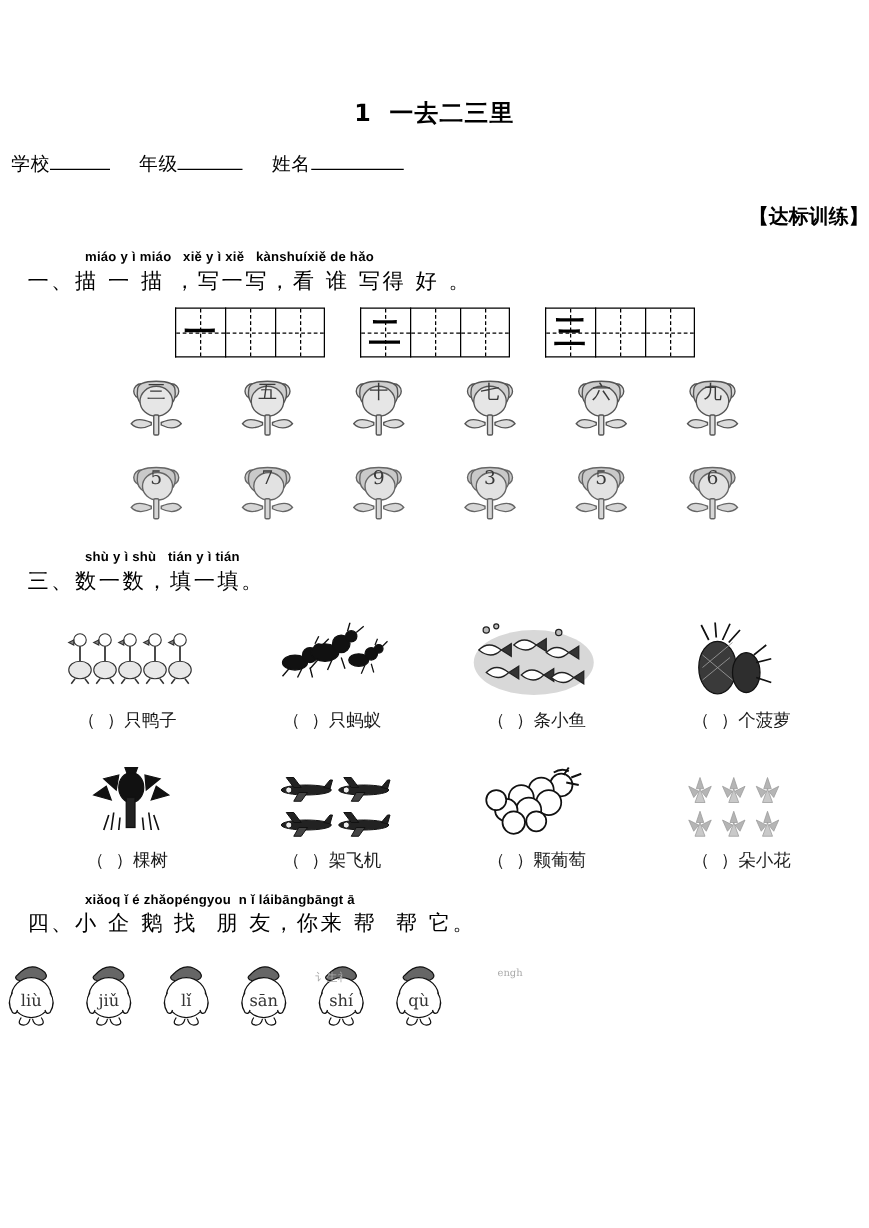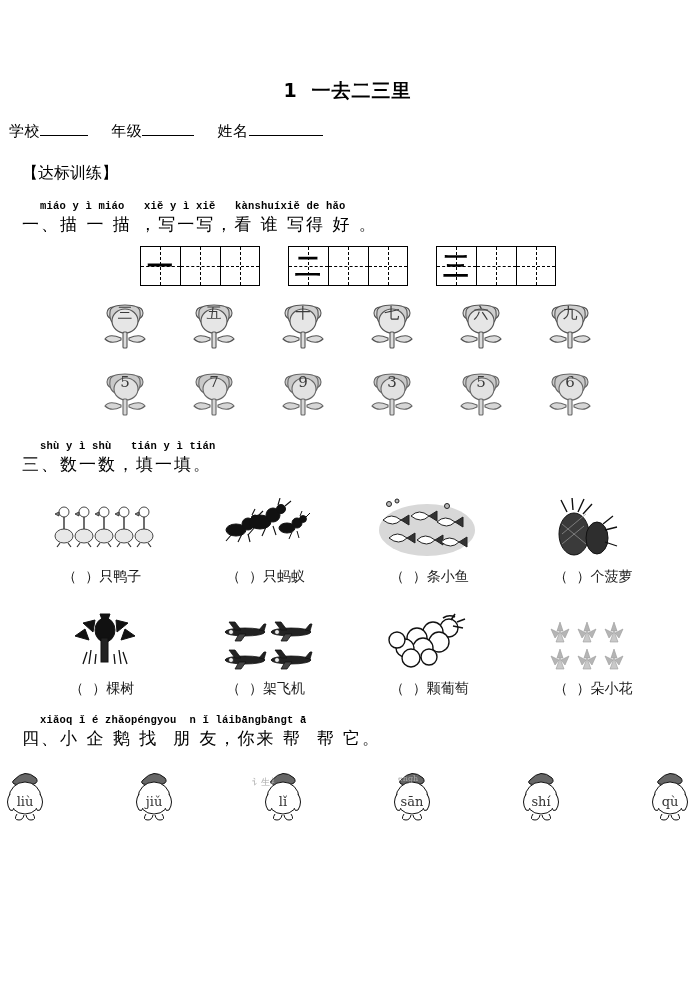--- a/index.html
+++ b/index.html
@@ -46,33 +46,34 @@
     vertical-align: baseline;
   }
   .bl-1 { width: 48px; }
   .bl-2 { width: 52px; }
   .bl-3 { width: 74px; }
 
   
   .sec-heading {
     margin: 22px 0 16px 22px;
     font-size: 16px;
-    font-weight: normal;
+    font-weight: bold;
+    text-align: right;
   }
 
   
   .ex {
     margin-left: 22px;
     margin-top: 14px;
   }
   .pinyin {
-    font-family: Liberation Mono, monospace;
+    font-family: Liberation Sans, sans-serif;
     font-size: 10.5px;
     font-weight: bold;
-    margin-left: 18px;
+    margin-left: 46px;
     letter-spacing: 0.2px;
     white-space: pre;
   }
   .q-line {
     font-size: 17px;
     font-weight: normal;
     margin-top: 1px;
     letter-spacing: 2px;
     white-space: pre;
   }
@@ -177,22 +178,22 @@
     width: 130px;
     text-align: center;
     white-space: pre;
   }
   .plane-grid { display: grid; grid-template-columns: repeat(2, 44px); gap: 2px; }
   .flower6-grid { display: grid; grid-template-columns: repeat(3, 26px); gap: 1px; }
 
   
   .penguin-row {
     display: flex;
-    justify-content: space-between;
-    gap: 24px;
+    justify-content: flex-start;
+    gap: 12px;
     margin-top: 14px;
     position: relative;
   }
   .penguin {
     width: 50px;
     height: 62px;
     position: relative;
   }
   .penguin-label {
     position: absolute;

